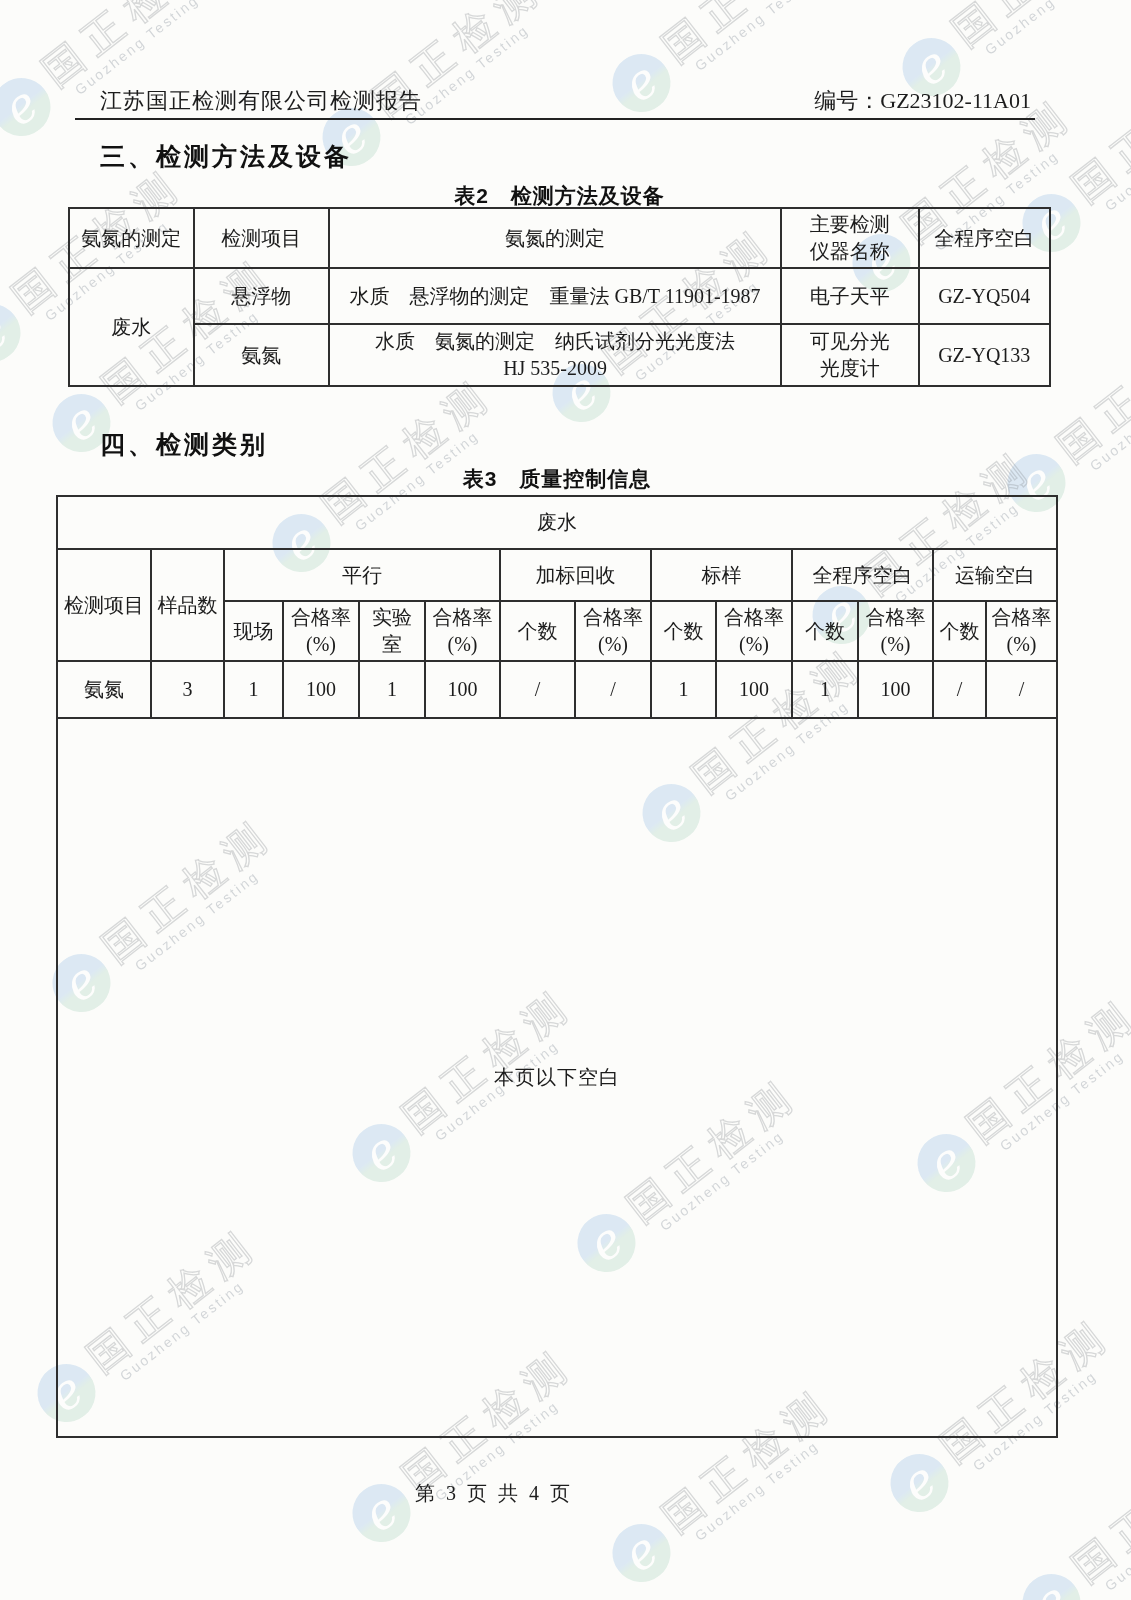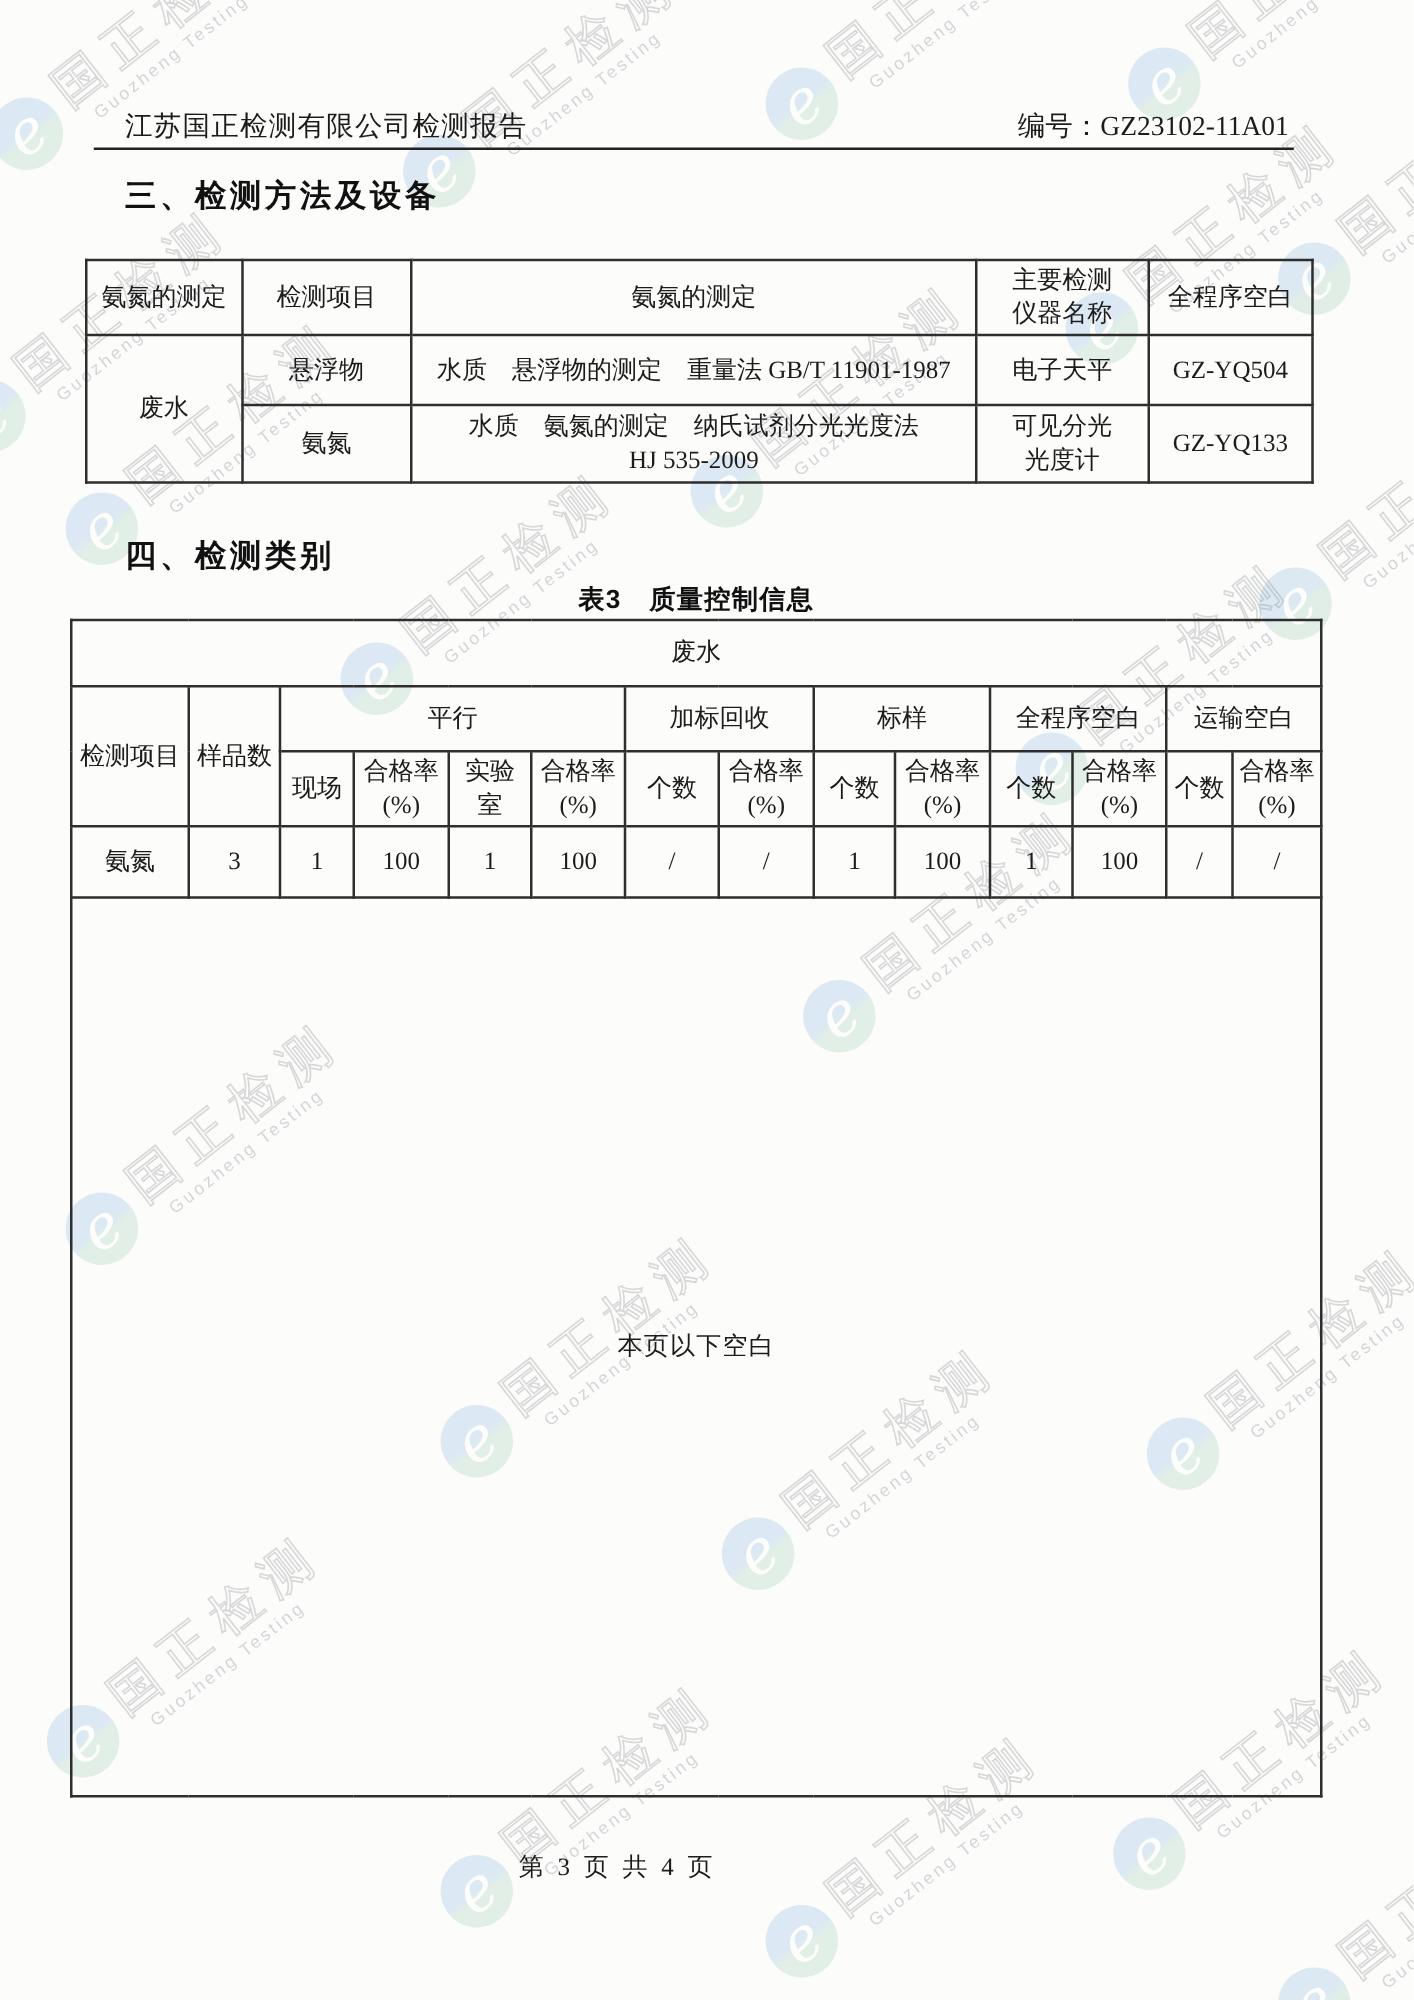--- a/index.html
+++ b/index.html
@@ -324,20 +324,21 @@
       </div>
     </div>
 
   <div class="content">
 
     <div class="hdr-left">江苏国正检测有限公司检测报告</div>
     <div class="hdr-right">编号：GZ23102-11A01</div>
     <div class="hdr-rule"></div>
 
     <div class="sec-heading" id="sec3-heading">三、检测方法及设备</div>
+    <div class="tbl-caption" id="t2-caption">表2　检测方法及设备</div>
 
     <div class="tbl-wrap" id="t2-wrap">
       <table class="doc">
         <colgroup>
           <col style="width:12.7%">
             <col style="width:13.8%">
             <col style="width:46.1%">
           <col style="width:14.0%">
             <col style="width:13.4%">
         </colgroup>

